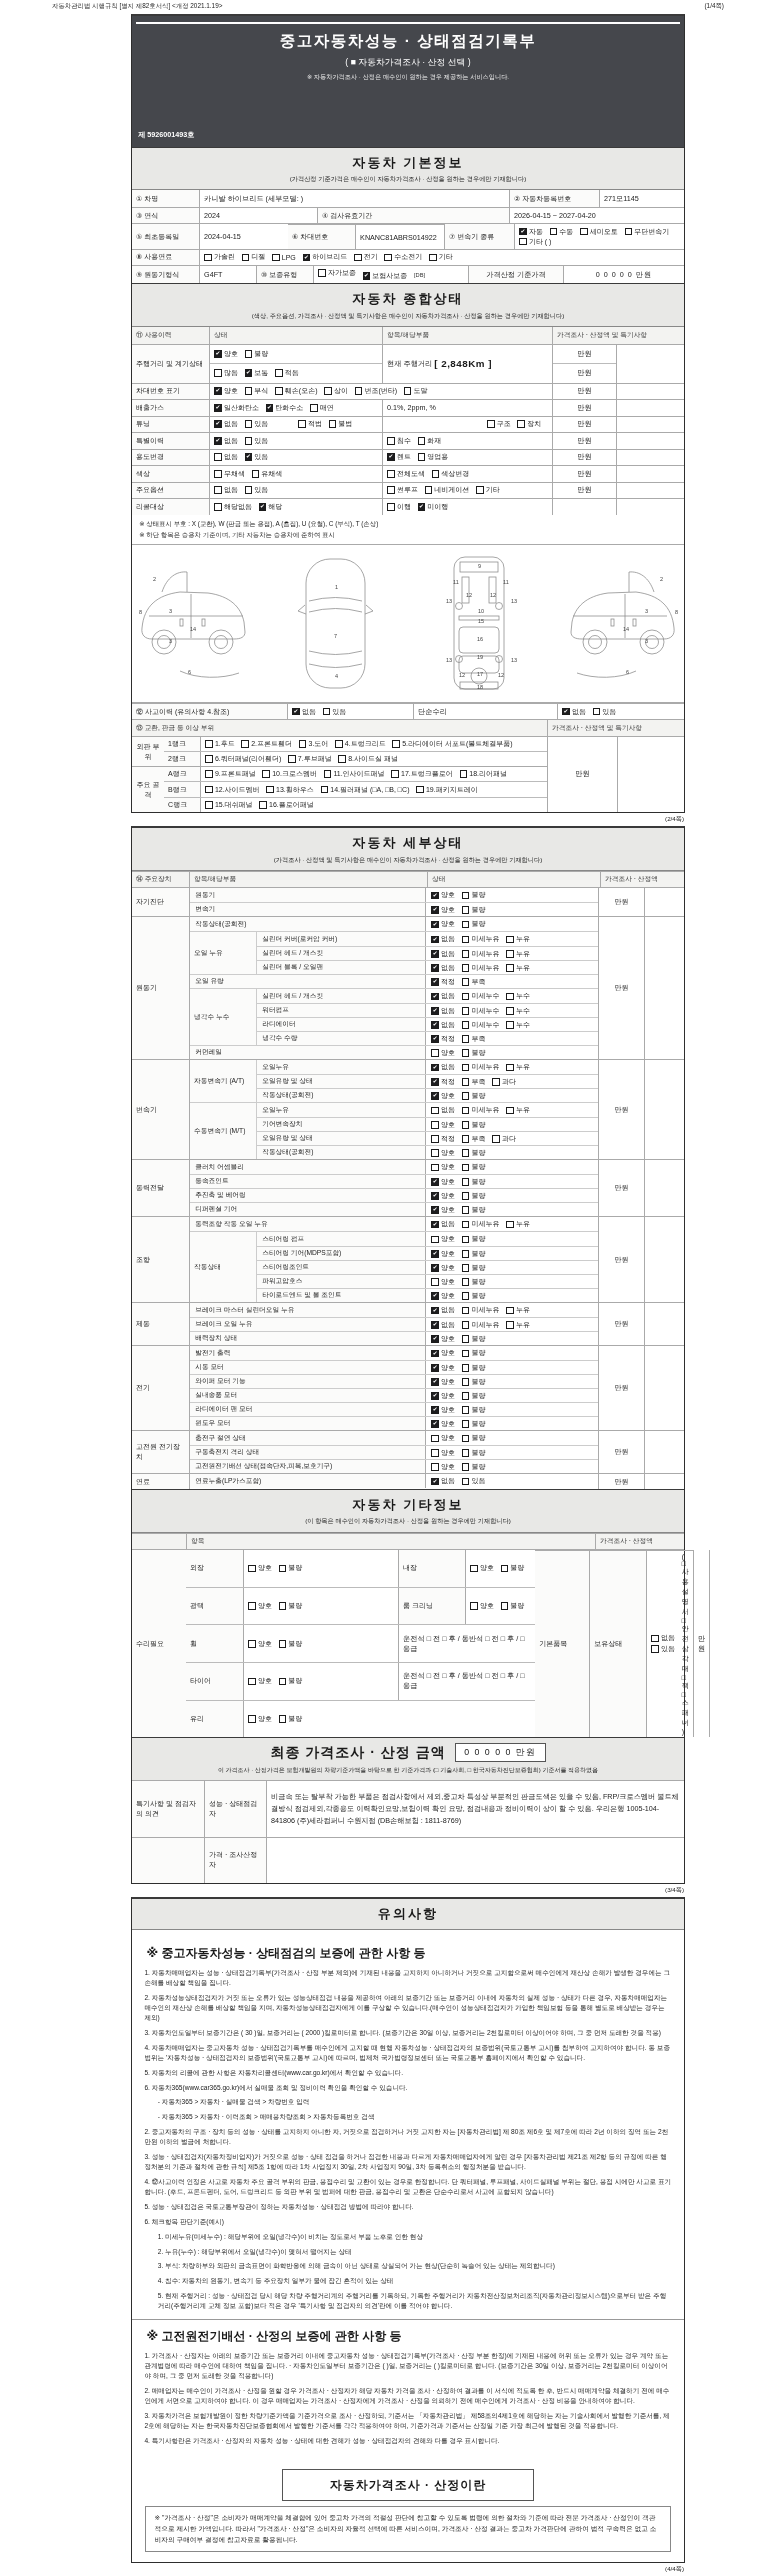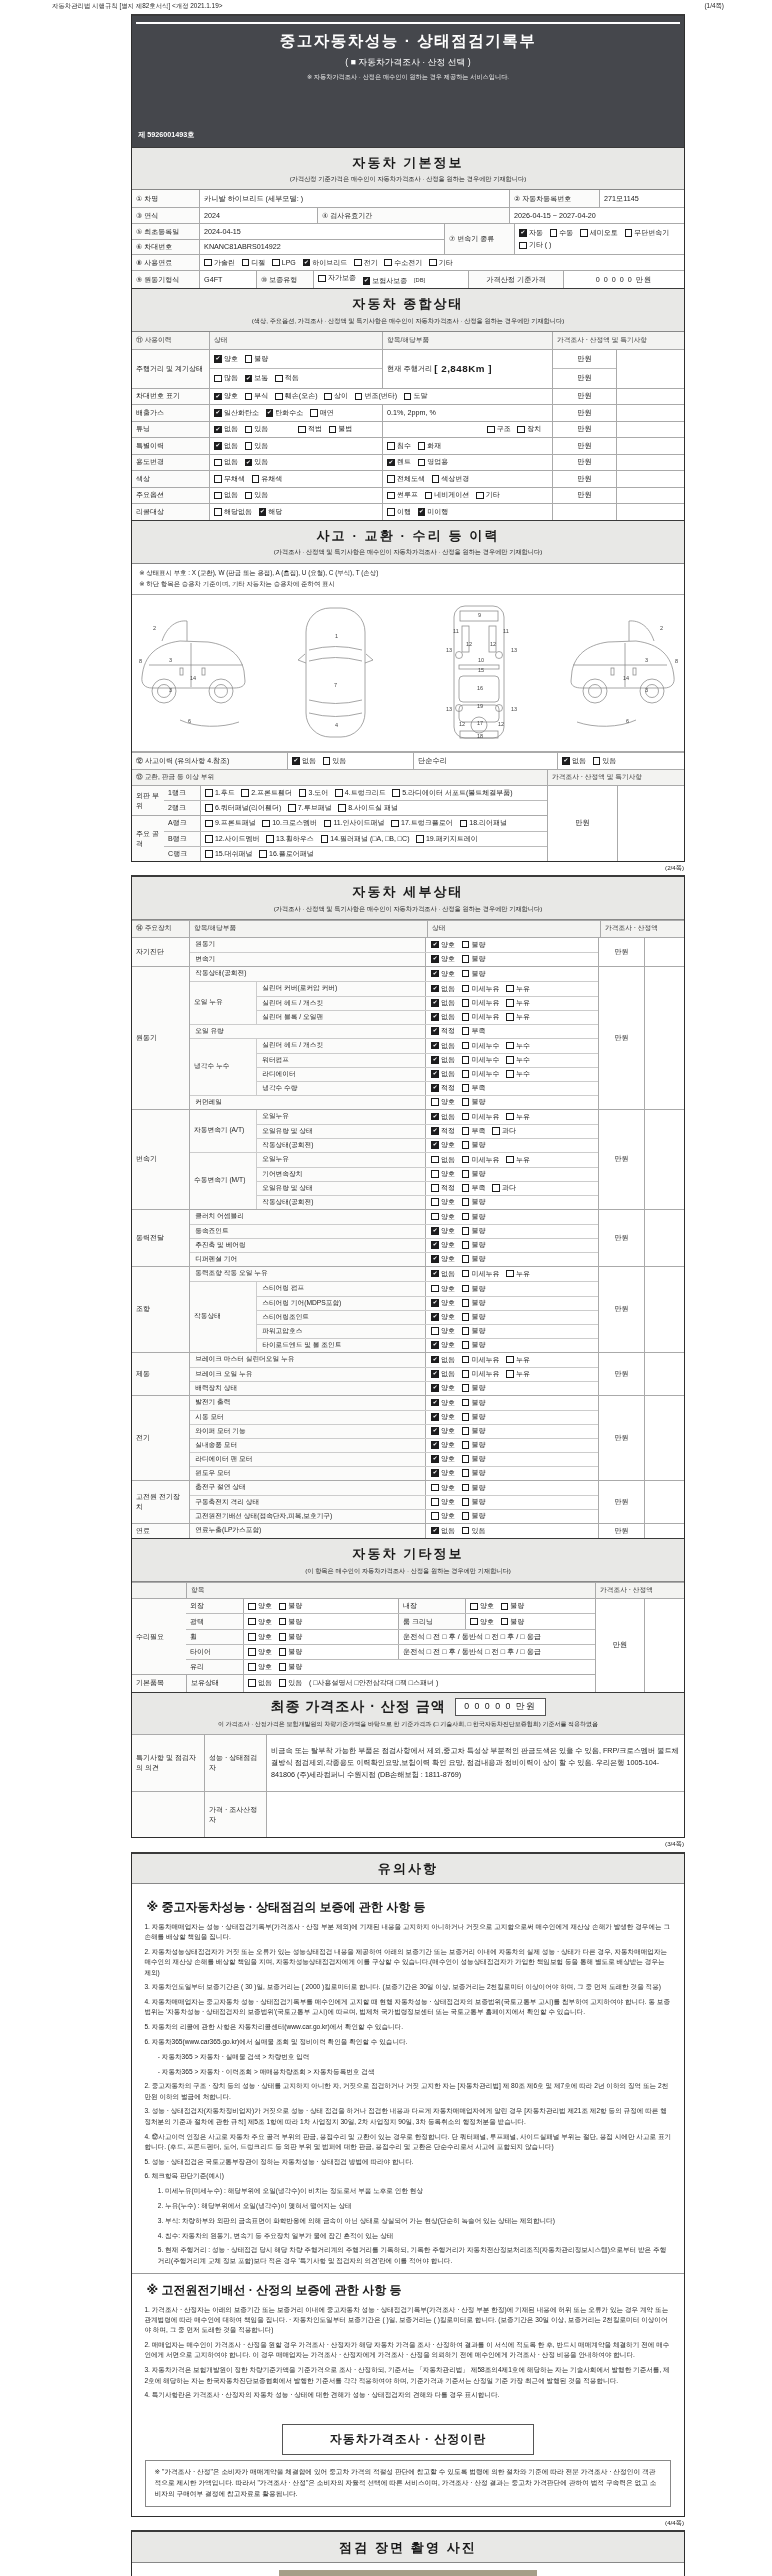--- a/index.html
+++ b/index.html
@@ -31,21 +31,21 @@
   .sec-sub { font-size: 6.2px; margin-top: 3.6px; color: #222; }
 
   
   .trow { display: flex; border-top: 0.5px solid #aaa; min-height: 16.5px; align-items: stretch; }
   .trow:first-child { border-top: none; }
   .cell { padding: 2.1px 4.1px; border-left: 0.5px solid #aaa; display: flex; align-items: center; }
   .cell:first-child { border-left: none; }
   .lab { background: #fbfbfa; font-size: 7px; }
   .val { font-size: 7.2px; }
   .hdr { background: #f3f3f1; font-size: 6.7px; color: #333; min-height: 13.4px; }
-  .center { justify-content: center; }
+  .center { justify-content: center; text-align: center; }
 
   
   .opt { display: inline-flex; align-items: center; margin-right: 6.7px; font-size: 7px; white-space: nowrap; }
   .cb { display: inline-flex; width: 7.7px; height: 7.7px; border: 1px solid #1c1c1c; background: #fff;
     margin-right: 2.1px; align-items: center; justify-content: center; font-size: 5.7px; line-height: 1; flex: none; }
   .cb.on { background: #1d1d1f; color: #fff; }
 
   .mileage-big { font-size: 9.8px; font-weight: bold; letter-spacing: 0.5px; }
   .stack { display: flex; flex-direction: column; }
   .stack > div { flex: 1; display: flex; align-items: center; padding: 2.1px 4.1px; }
@@ -121,21 +121,21 @@
         <div class="cell lab" style="width:90px">② 자동차등록번호</div>
         <div class="cell val" style="width:85px">271모1145</div>
       </div>
       <div class="trow">
         <div class="cell lab" style="width:67px">③ 연식</div>
         <div class="cell val" style="width:118px">2024</div>
         <div class="cell lab" style="flex:1">④ 검사유효기간</div>
         <div class="cell val" style="width:175px">2026-04-15 ~ 2027-04-20</div>
       </div>
       <div class="trow">
-        <div style="width:312px;display:flex;flex-direction:column">
+        <div style="width:312px;display:flex;flex-direction:row">
           <div style="display:flex;flex:1">
             <div class="cell lab" style="width:67px">⑤ 최초등록일</div>
             <div class="cell val" style="flex:1">2024-04-15</div>
           </div>
           <div style="display:flex;flex:1;border-top:0.5px solid #aaa">
             <div class="cell lab" style="width:67px">⑥ 차대번호</div>
             <div class="cell val" style="flex:1">KNANC81ABRS014922</div>
           </div>
         </div>
         <div class="cell lab" style="width:70px">⑦ 변속기 종류</div>
@@ -473,24 +473,20 @@
             <span class="opt">
               <span class="cb on">✔</span>
               <span>미이행</span>
             </span>
           </div>
         <div class="cell" style="width:64px"></div>
         <div class="cell" style="flex:1"></div>
       </div>
     </div>
 
-    <div class="sec-head">
-      <div class="sec-title">사고 · 교환 · 수리 등 이력</div>
-      <div class="sec-sub">(가격조사 · 산정액 및 특기사항은 매수인이 자동차가격조사 · 산정을 원하는 경우에만 기재합니다)</div>
-    </div>
     <div class="acc-notes">
       <div>※ 상태표시 부호 : X (교환), W (판금 또는 용접), A (흠집), U (요철), C (부식), T (손상)</div>
       <div>※ 하단 항목은 승용차 기준이며, 기타 자동차는 승용차에 준하여 표시</div>
     </div>
 
     <div class="diagram-row">
       <svg width="124" height="144" viewBox="0 0 240 280" style="font-size:14px">
         <g fill="none" stroke="#888" stroke-width="1.5">
           <path d="M20,150 C24,106 50,84 96,78 L152,80 C196,86 218,108 224,138 L226,158 C226,168 218,172 204,172 L40,172 C26,172 18,164 20,150 Z"></path>
           <path d="M60,78 C70,48 90,36 110,38 L110,78"></path>
@@ -1434,21 +1430,21 @@
     <div class="sec-head">
       <div class="sec-title">자동차 기타정보</div>
       <div class="sec-sub">(이 항목은 매수인이 자동차가격조사 · 산정을 원하는 경우에만 기재합니다)</div>
     </div>
     <div class="trow">
       <div class="cell hdr" style="width:54px"></div>
       <div class="cell hdr" style="flex:1">항목</div>
       <div class="cell hdr" style="width:89px">가격조사 · 산정액</div>
     </div>
     <div class="trow">
-      <div style="flex:1;display:flex;flex-direction:column">
+      <div style="flex:1;display:flex;flex-direction:row">
         <div style="display:flex;flex:5">
           <div class="cell lab" style="width:54px">수리필요</div>
           <div style="flex:1;display:flex;flex-direction:column">
             <div style="display:flex;flex:1">
               <div class="cell lab" style="width:57px">외장</div>
               <div class="cell" style="width:155px">
                   <span class="opt">
                     <span class="cb"></span>
                     <span>양호</span>
                   </span>

